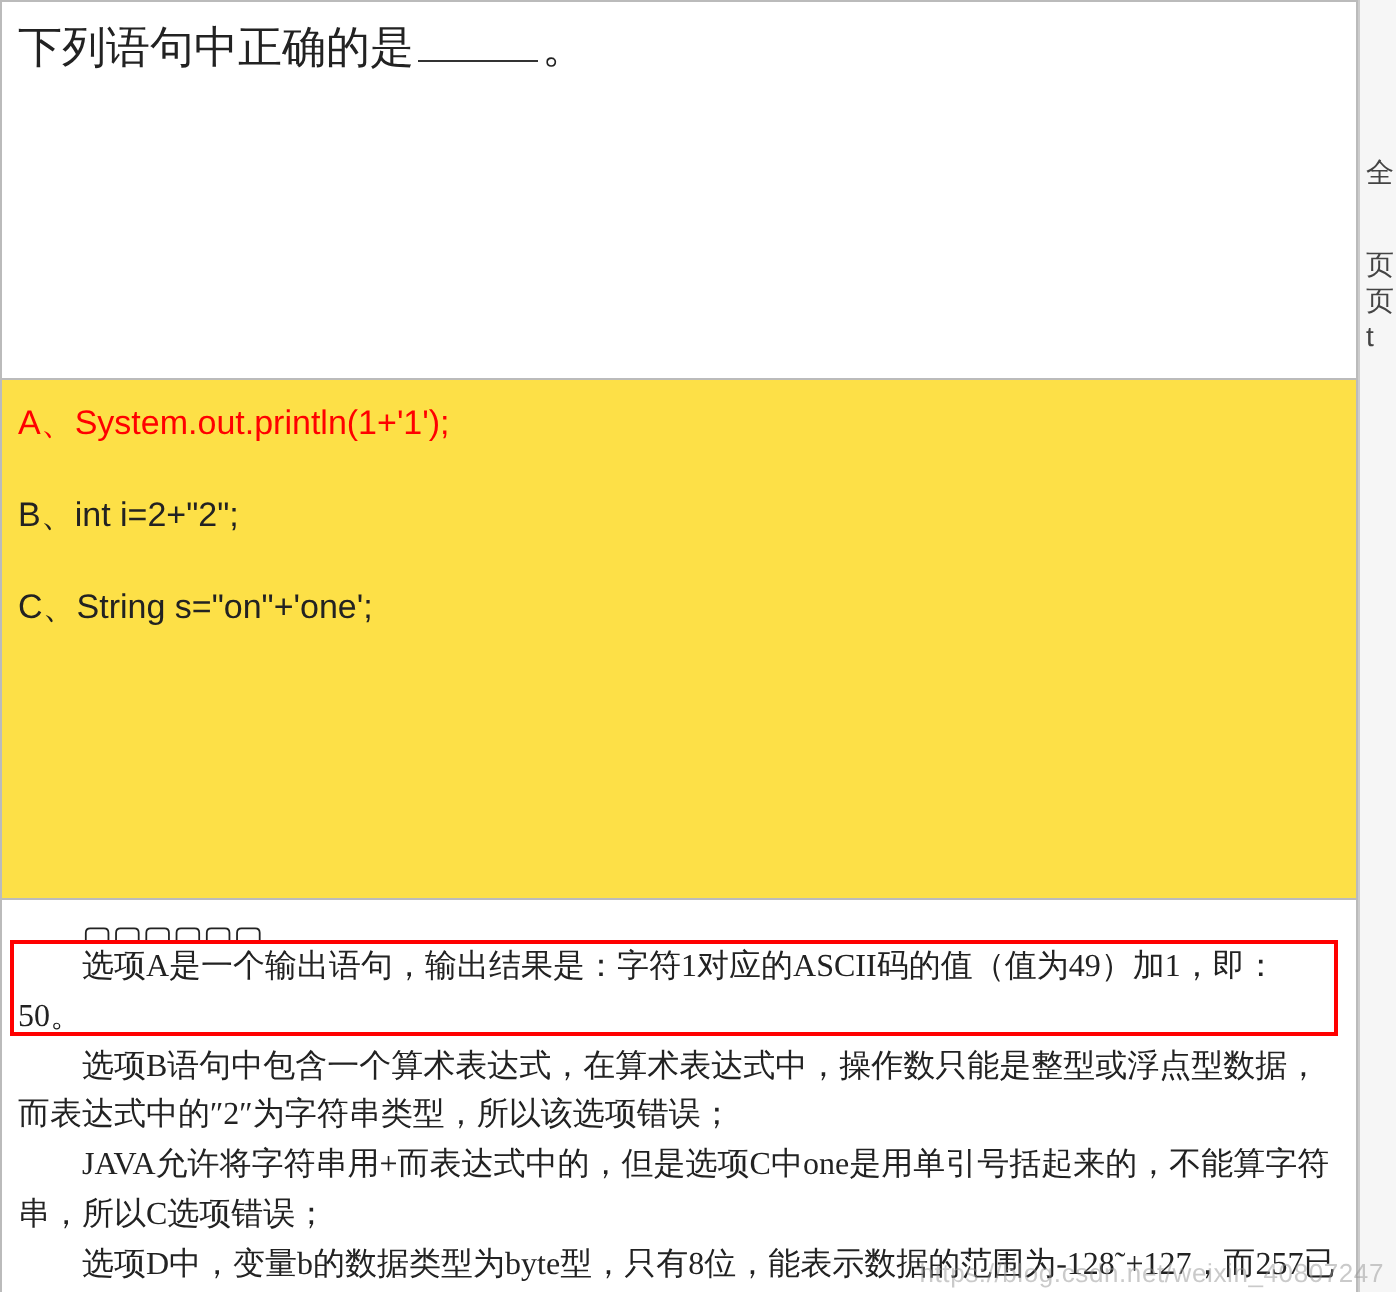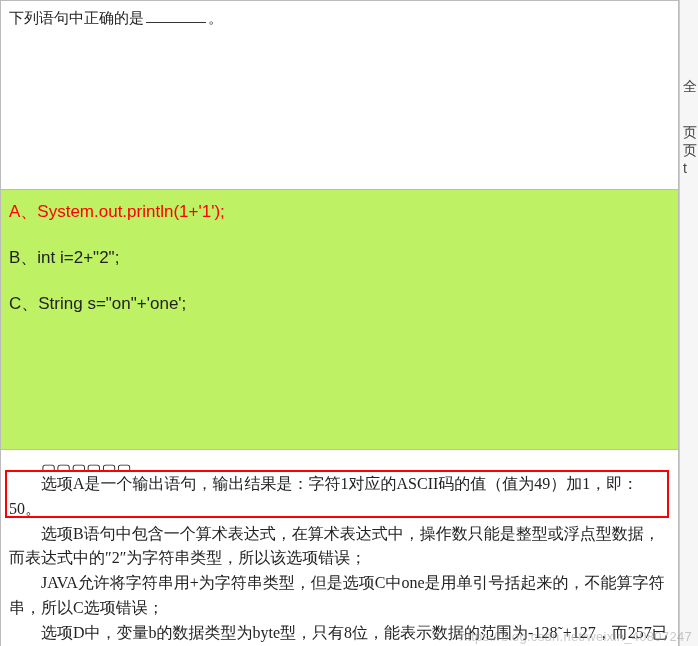--- a/index.html
+++ b/index.html
@@ -15,28 +15,28 @@
   .main-container {
     width: 679px;
     height: 646px;
     border-right: none;
   }
   .question-panel {
     border: 1px solid #bbb;
     background: #fff;
     padding: 6px 8px;
     height: 190px;
-    font-size: 15px;
+    font-size: 22px;
     line-height: 1.5;
     color: #222;
   }
   .options-panel {
     border: 1px solid #bbb;
     border-top: none;
-    background: #bef264;
+    background: #fde047;
     padding: 10px 8px 10px 8px;
     height: 260px;
   }
   .opt {
     font-size: 17px;
     line-height: 1.4;
     margin-bottom: 22px;
     color: #222;
   }
   .opt.highlight { color: #ff0000; }
@@ -109,21 +109,21 @@
   <div class="options-panel">
     <div class="opt highlight">A、System.out.println(1+'1');</div>
     <div class="opt">B、int i=2+"2";</div>
     <div class="opt">C、String s="on"+'one';</div>
   </div>
 
   <div class="explain-panel">
     <div class="truncated">▢▢▢▢▢▢</div>
     <div class="para">选项A是一个输出语句，输出结果是：字符1对应的ASCII码的值（值为49）加1，即：50。</div>
     <div class="para">选项B语句中包含一个算术表达式，在算术表达式中，操作数只能是整型或浮点型数据，而表达式中的″2″为字符串类型，所以该选项错误；</div>
-    <div class="para">JAVA允许将字符串用+为字符串类型，但是选项C中one是用单引号括起来的，不能算字符串，所以C选项错误；</div>
+    <div class="para">JAVA允许将字符串用+而表达式中的，但是选项C中one是用单引号括起来的，不能算字符串，所以C选项错误；</div>
     <div class="para">选项D中，变量b的数据类型为byte型，只有8位，能表示数据的范围为-128˜+127，而257已超过byte型所能表示的数据范围，故D选项错误。</div>
 
     <div class="redbox" style="left:4px; top:20px; width:664px; height:48px;"></div>
   </div>
 
 </div>
 
 <div class="right-strip">
   <div style="height:78px;"></div>
   <div>全</div>

